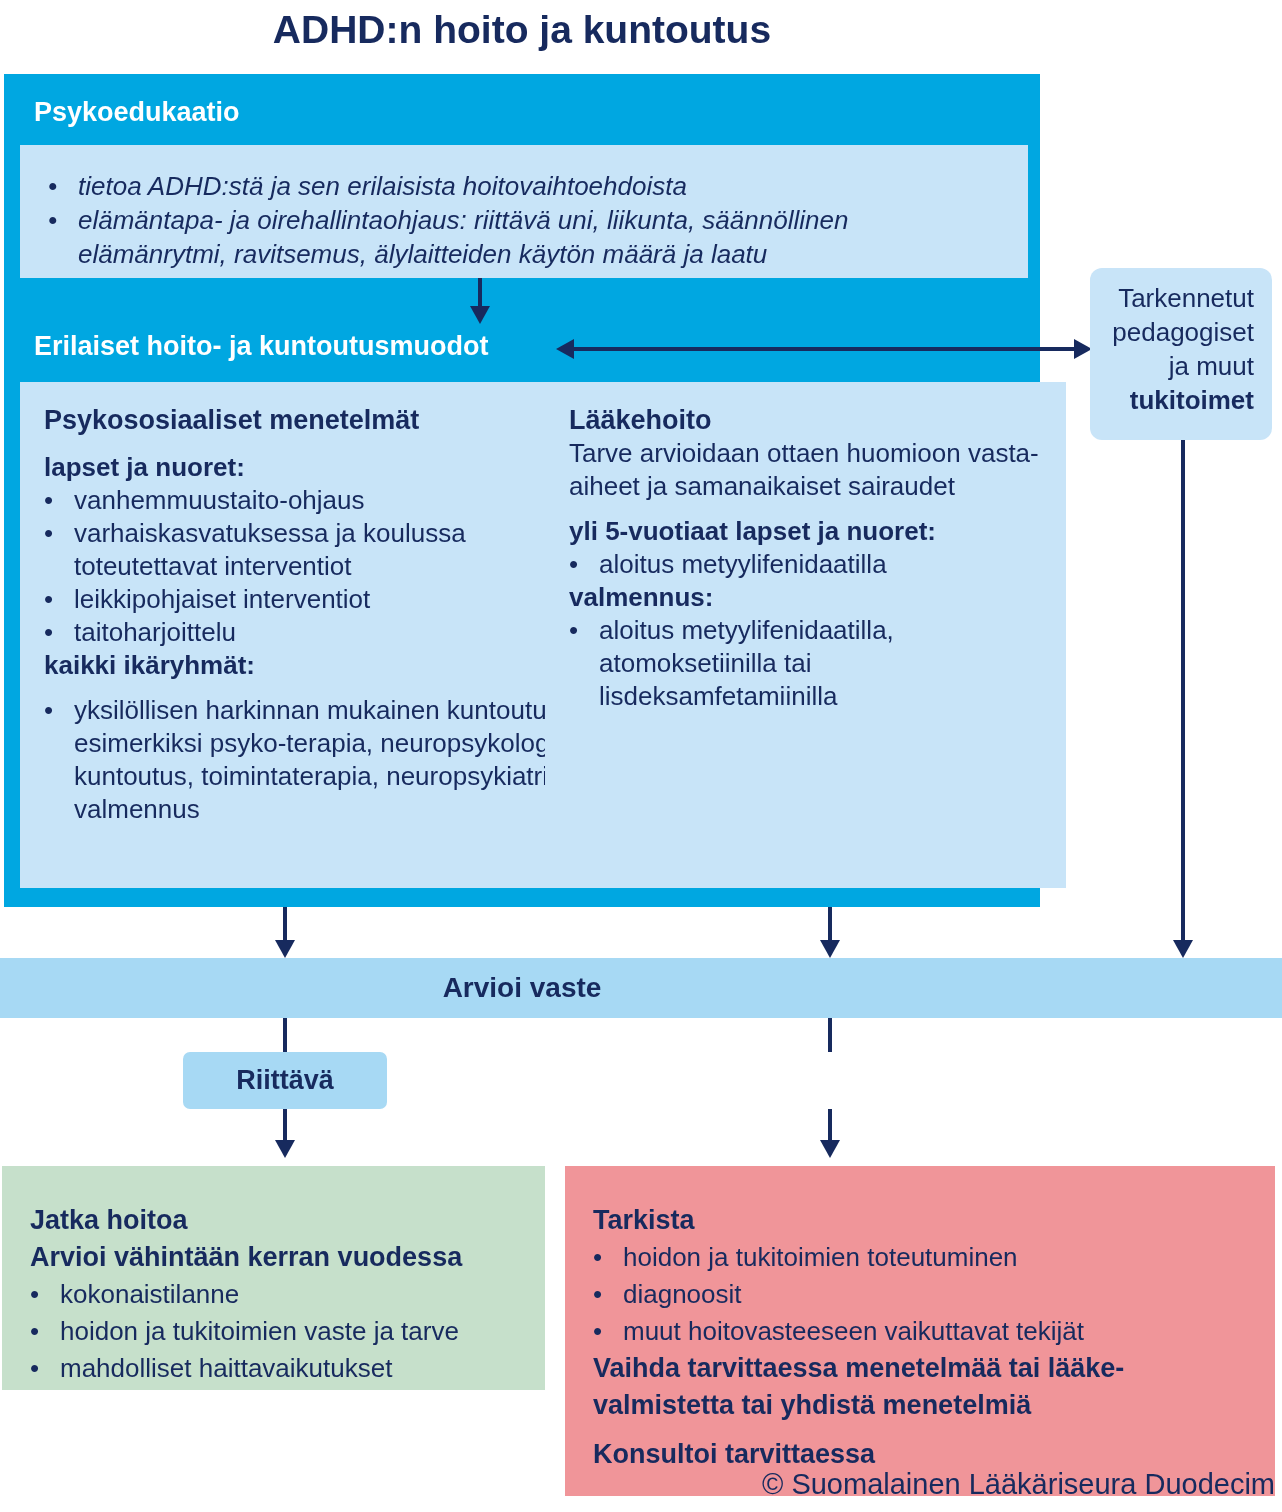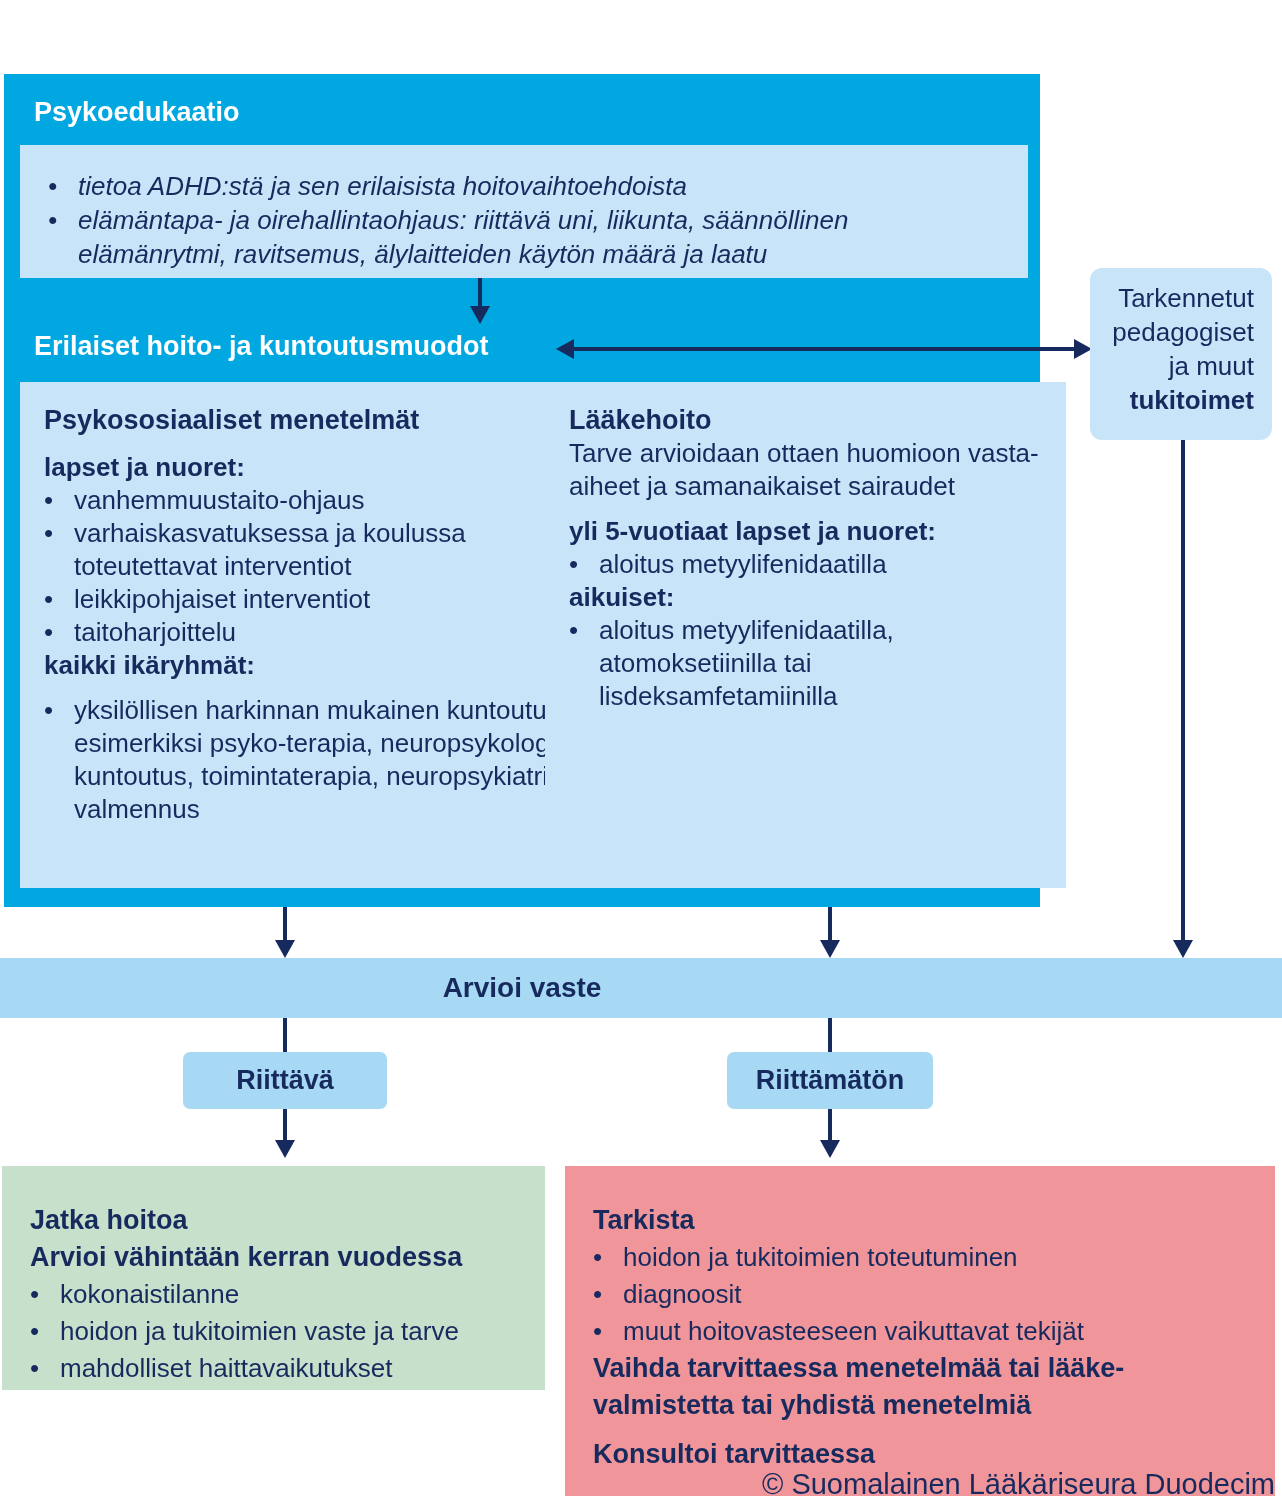--- a/index.html
+++ b/index.html
@@ -60,20 +60,21 @@
   .red-box{left:565px;width:710px;height:330px;background:var(--red);}
   .result-heading{font-weight:700;font-size:27px;}
 
   .footer{left:560px;top:1468px;width:715px;text-align:right;font-size:29px;color:var(--navy);}
 </style>
 </head>
 <body>
 
 <div class="canvas">
 
+  <div class="abs page-title">ADHD:n hoito ja kuntoutus</div>
 
   <div class="abs main-box"></div>
 
   <div class="abs section-heading psyko-heading">Psykoedukaatio</div>
 
   <div class="abs panel psyko-content">
     <div class="bullet">
       <span class="dot"></span>
       <span class="btxt">tietoa ADHD:stä ja sen erilaisista hoitovaihtoehdoista</span>
     </div>
@@ -119,21 +120,21 @@
   </div>
 
   <div class="abs panel sub-box sub-right">
     <div class="sub-title" style="margin-bottom:0;">Lääkehoito</div>
     <div>Tarve arvioidaan ottaen huomioon vasta-aiheet ja samanaikaiset sairaudet</div>
     <div class="group-label mt">yli 5-vuotiaat lapset ja nuoret:</div>
     <div class="bullet">
       <span class="dot"></span>
       <span class="btxt">aloitus metyylifenidaatilla</span>
     </div>
-    <div class="group-label">aikuiset:</div>
+    <div class="group-label">valmennus:</div>
     <div class="bullet">
       <span class="dot"></span>
       <span class="btxt">aloitus metyylifenidaatilla, atomoksetiinilla tai lisdeksamfetamiinilla</span>
     </div>
   </div>
 
   <div class="abs support-box">
     <div>Tarkennetut</div>
     <div>pedagogiset</div>
     <div>ja muut</div>
@@ -150,23 +151,20 @@
 
   <div class="abs assess-bar"></div>
   <div class="abs assess-label">Arvioi vaste</div>
 
   <div class="abs vline" style="left:283px;top:1018px;height:34px;"></div>
   <div class="abs vline" style="left:828px;top:1018px;height:34px;"></div>
 
   <div class="abs outcome-box outcome-ok">
     <span>Riittävä</span>
   </div>
-  <div class="abs outcome-box outcome-bad">
-    <span>Riittämätön</span>
-  </div>
 
   <div class="abs vline" style="left:283px;top:1109px;height:33px;"></div>
   <div class="abs head-down" style="left:275px;top:1140px;"></div>
   <div class="abs vline" style="left:828px;top:1109px;height:33px;"></div>
   <div class="abs head-down" style="left:820px;top:1140px;"></div>
 
   <div class="abs result-box green-box">
     <div class="result-heading">Jatka hoitoa</div>
     <div class="result-heading">Arvioi vähintään kerran vuodessa</div>
     <div class="bullet">

